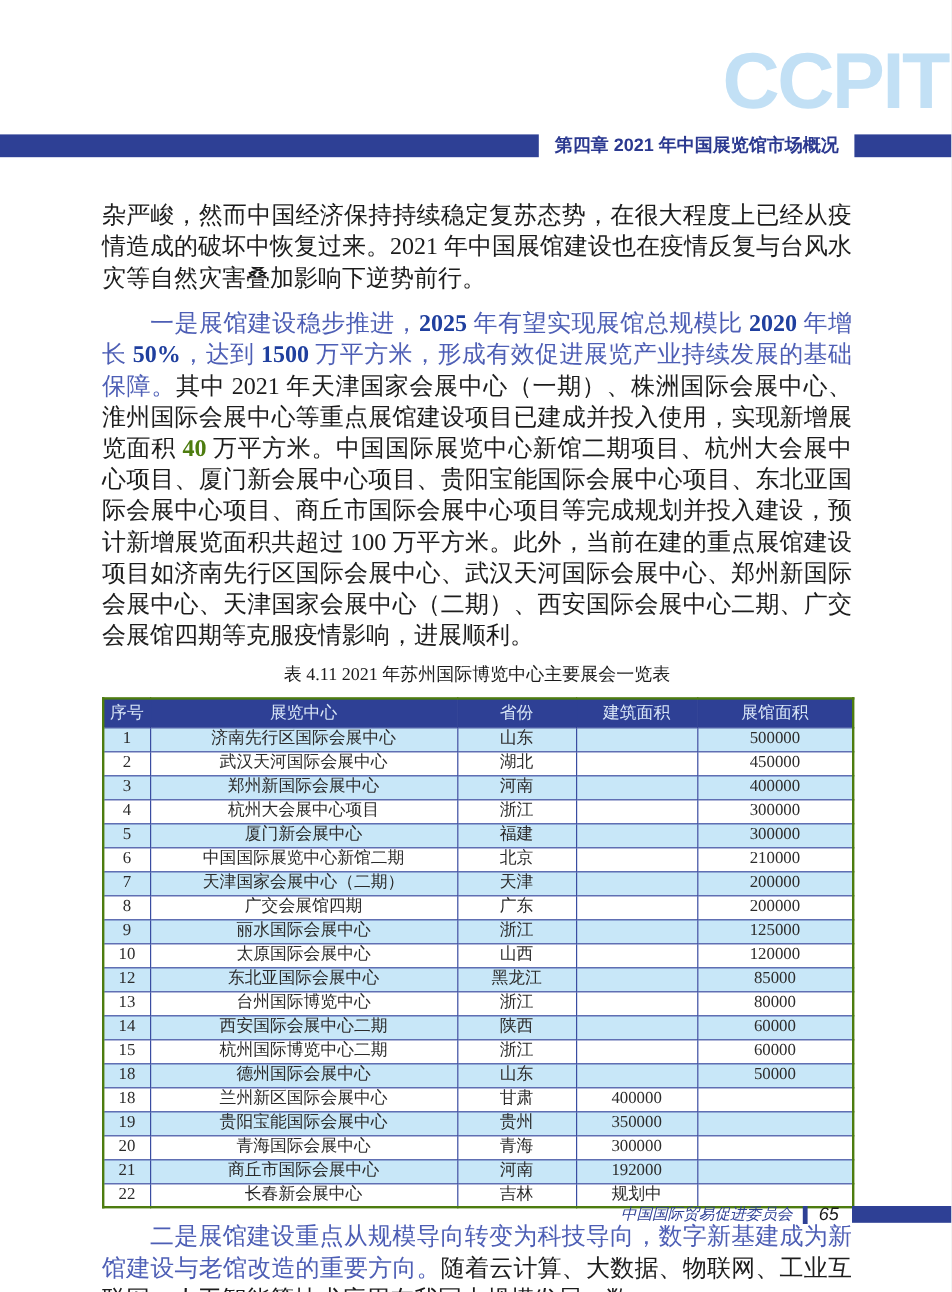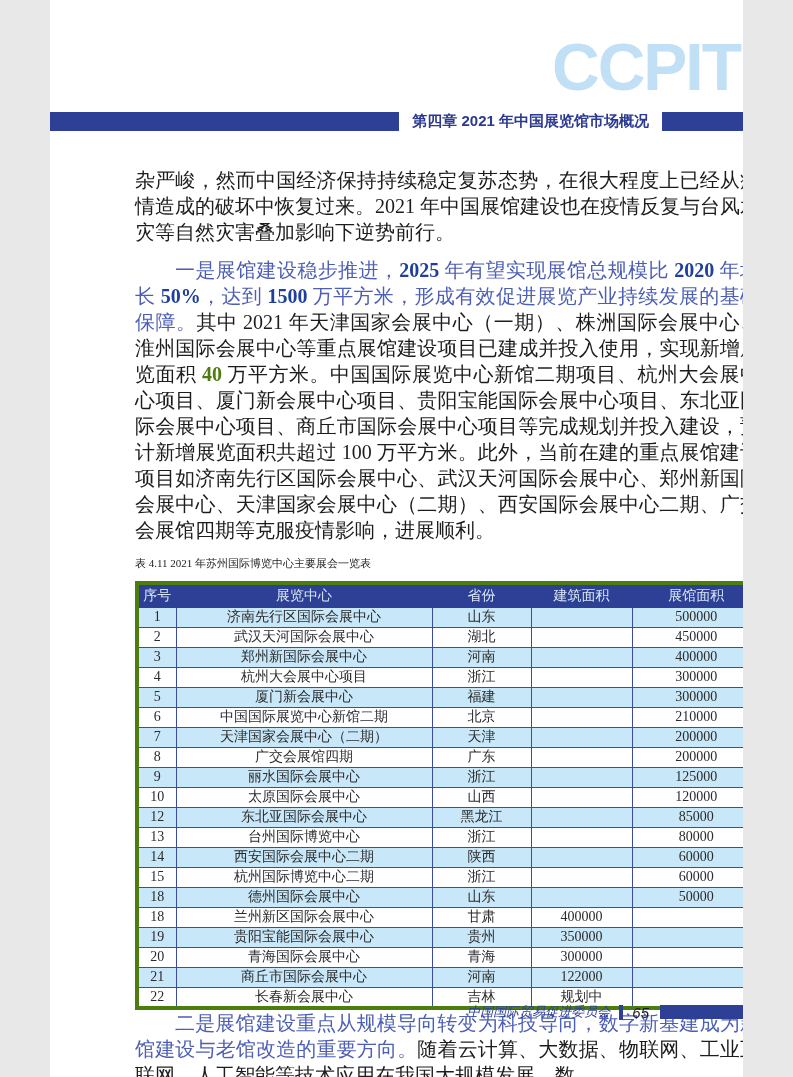--- a/index.html
+++ b/index.html
@@ -1,19 +1,19 @@
 <!DOCTYPE html>
 <html><head>
 <meta charset="utf-8">
 <style>
   * { box-sizing: border-box; }
   html,body { margin:0; padding:0; background:#e8e8e8; }
   .page {
     position: relative;
-    width: 693px; height: 1077px;
+    width: 793px; height: 1077px;
     margin: 0 auto;
     background: #ffffff;
     font-family: "Liberation Serif", "DejaVu Serif", serif;
     overflow: hidden;
   }
   
   .logo {
     position: absolute; top: 34px; right: 3px;
     font-family: "Liberation Sans", "DejaVu Sans", sans-serif;
     font-weight: bold; font-size: 66px; line-height: 1;
@@ -37,26 +37,26 @@
   }
   .indent { text-indent: 2em; }
   .p1 { margin-bottom: 12px; }
   .p2 { margin-bottom: 9px; }
   .seg-black    { color: #1c1c1c; }
   .seg-blue     { color: #4d5eb5; }
   .seg-blue-num { color: #1f3f9e; font-weight: bold; }
   .seg-num-bold { color: #4d7c0f; font-weight: bold; }
   
   .table-title {
-    margin: 0 0 7px 0; text-indent: 0;
-    font-size: 11px; color: #1c1c1c; line-height: 22px;
+    margin: 0 0 7px 0; text-align: center; text-indent: 0;
+    font-size: 15px; color: #1c1c1c; line-height: 22px;
   }
   table.data-table {
     width: 625px; border-collapse: collapse; table-layout: fixed;
-    border: 4px solid #4d7c0f; 
+    border: 2px solid #4d7c0f; margin-bottom: 11px;
   }
   table.data-table th {
     background: #2e4095; color: #d9e6f7; font-weight: normal;
     font-size: 14px; height: 24px; padding: 0;
     border: 1px solid #2e4095; text-align: center;
   }
   table.data-table td {
     font-size: 14px; height: 20px; line-height: 18px; padding: 0;
     border: 1px solid #3a4da1; text-align: center; color: #2b2b2b;
     overflow: hidden; white-space: nowrap;
@@ -236,21 +236,21 @@
             <td>20</td>
             <td>青海国际会展中心</td>
             <td>青海</td>
             <td>300000</td>
             <td></td>
           </tr>
           <tr>
             <td>21</td>
             <td>商丘市国际会展中心</td>
             <td>河南</td>
-            <td>122000</td>
+            <td>192000</td>
             <td></td>
           </tr>
           <tr>
             <td>22</td>
             <td>长春新会展中心</td>
             <td>吉林</td>
             <td>规划中</td>
             <td></td>
           </tr>
         </tbody>

